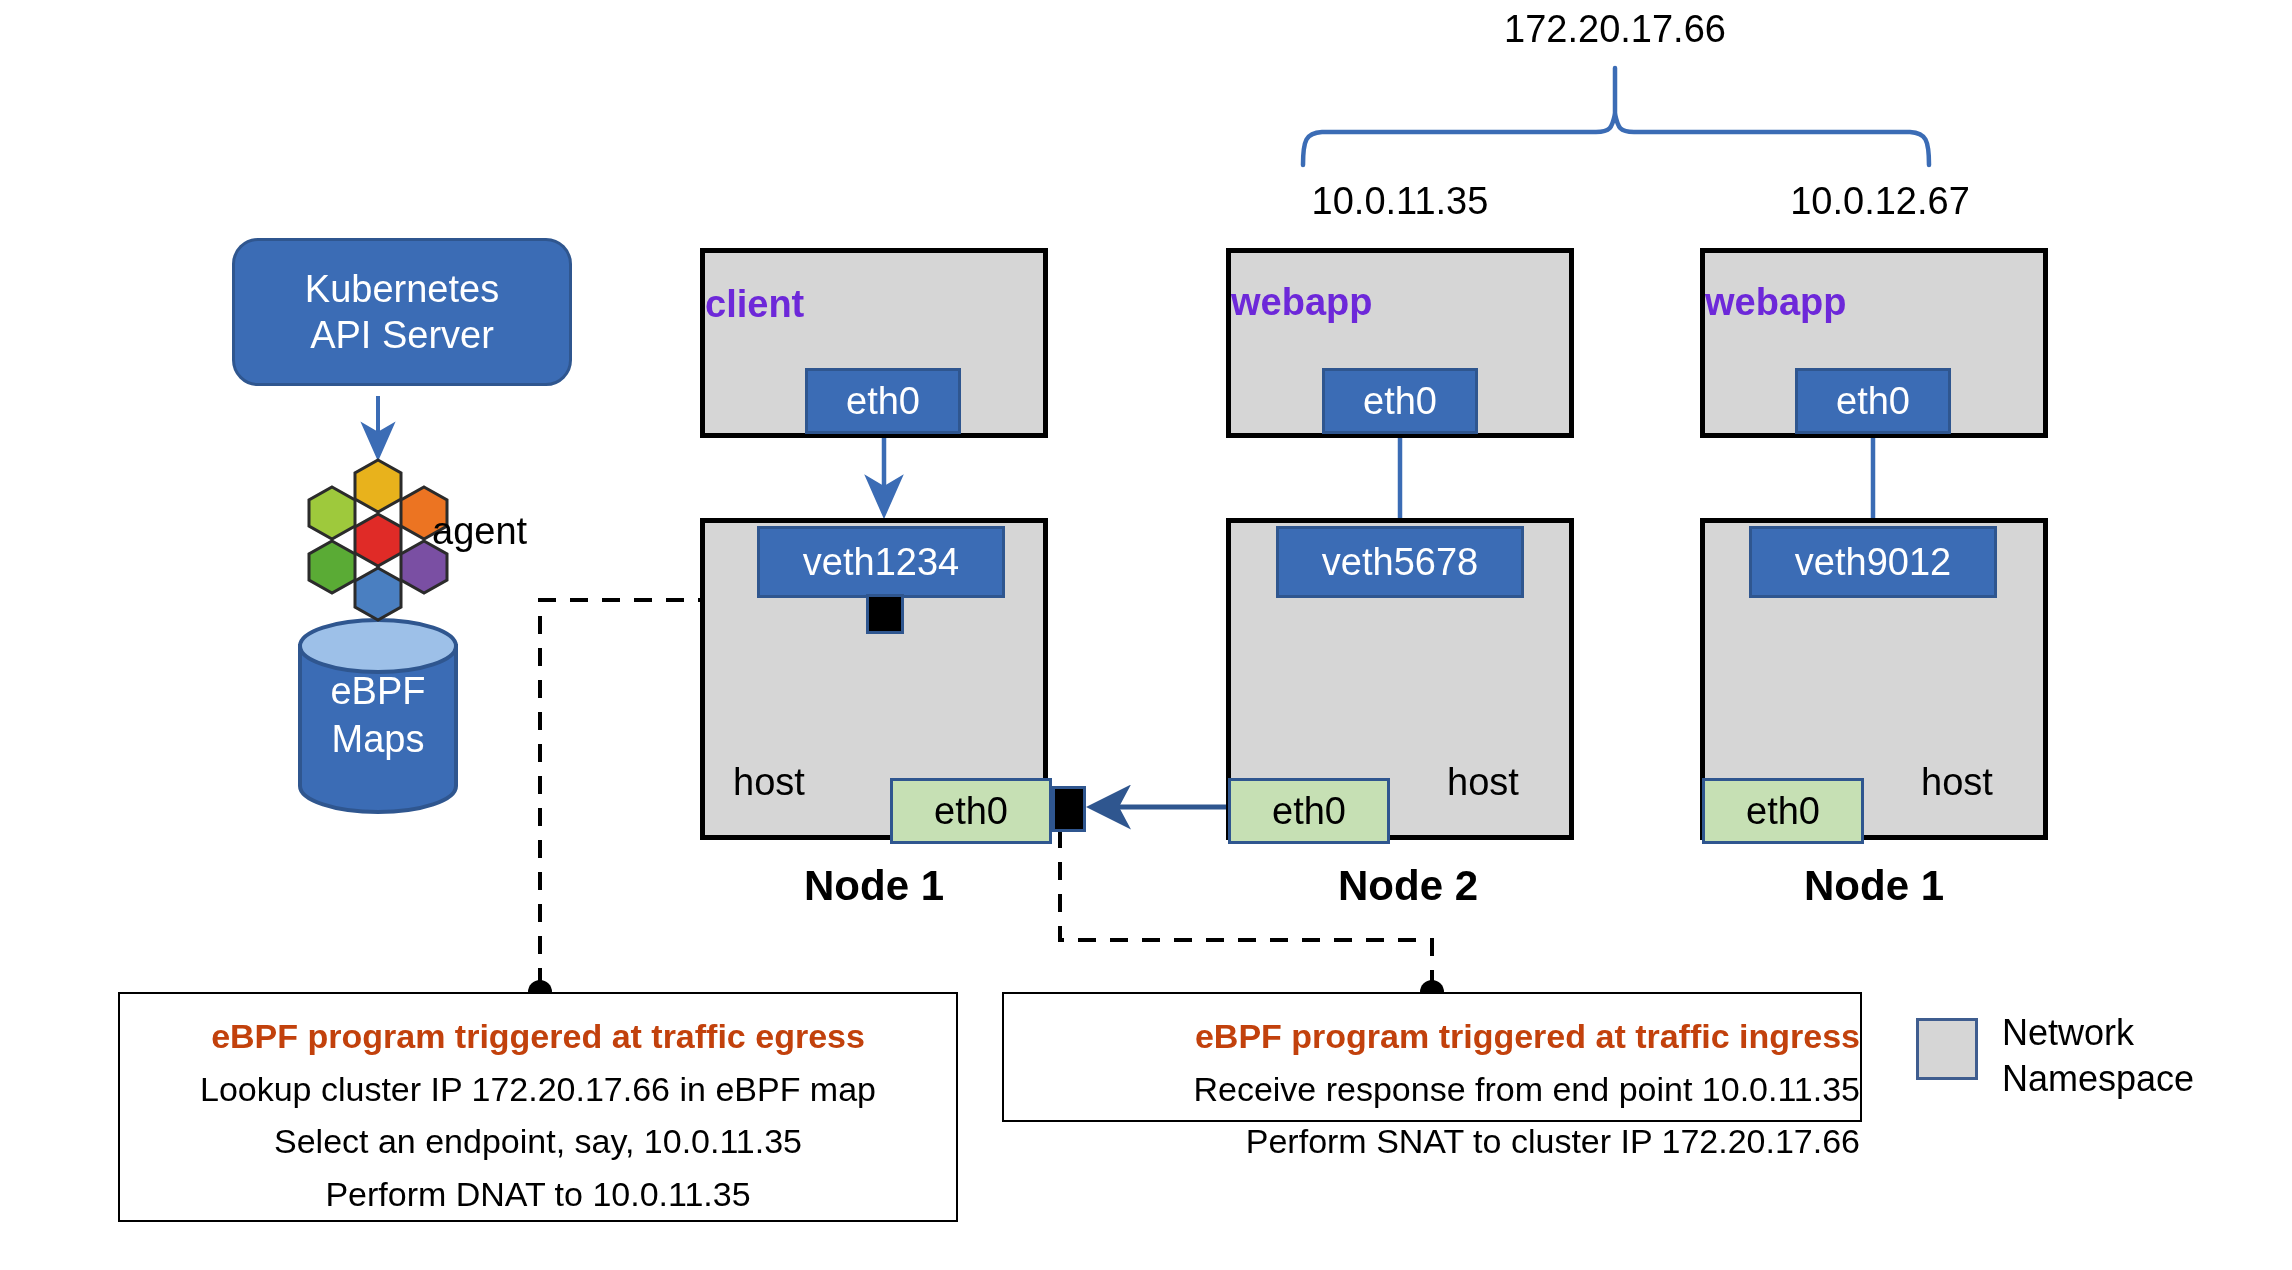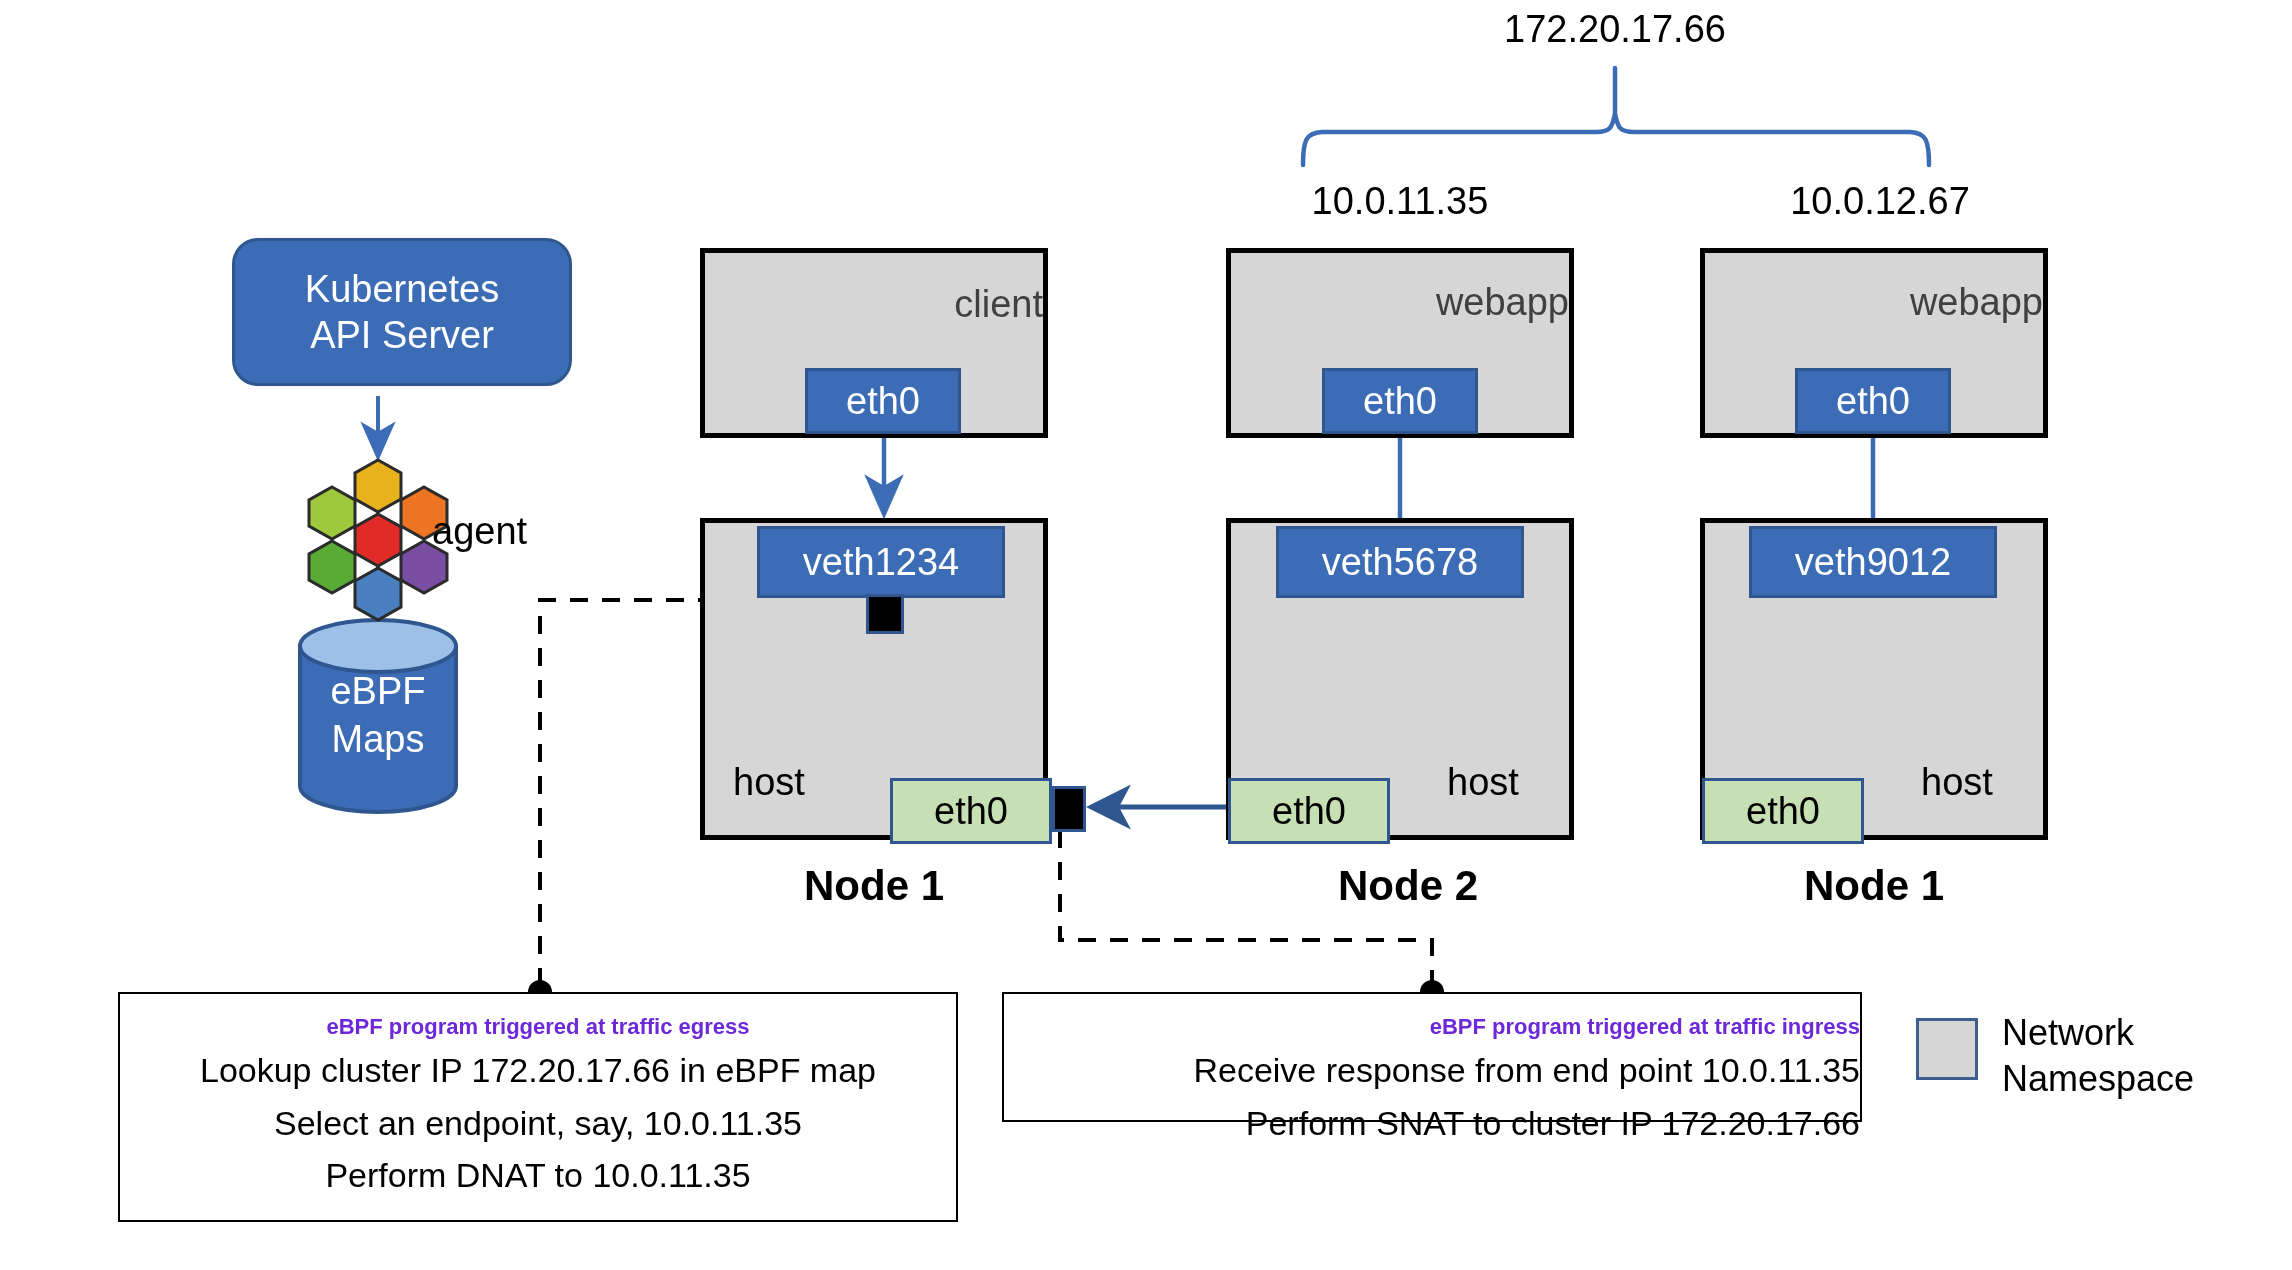--- a/index.html
+++ b/index.html
@@ -28,24 +28,25 @@
   .abs { position: absolute; box-sizing: border-box; }
 
   
   .ns-box {
     background: #d6d6d6;
     border: 5px solid #000000;
   }
   .ns-title {
     position: absolute;
     width: 100%;
-    text-align: right;
-    font-size: 38px;
-    color: #404040;
+    text-align: left;
+    font-size: 38px;
+    color: #6d28d9;
     font-family: "Liberation Sans", sans-serif;
+    font-weight: bold;
   }
   .host-label {
     position: absolute;
     font-size: 38px;
     color: #000000;
   }
 
   
   .iface-blue {
     background: #3b6cb5;
@@ -111,23 +112,23 @@
   .callout {
     background: #ffffff;
     border: 2px solid #000000;
     display: flex;
     flex-direction: column;
     align-items: center;
     justify-content: flex-start;
     padding-top: 16px;
   }
   .callout .hd {
-    font-size: 22px;
+    font-size: 34px;
     font-weight: bold;
-    color: #6d28d9;
+    color: #c2410c;
     line-height: 1.55;
     white-space: nowrap;
   }
   .callout .ln {
     font-size: 34px;
     color: #000000;
     line-height: 1.55;
     white-space: nowrap;
   }
 

